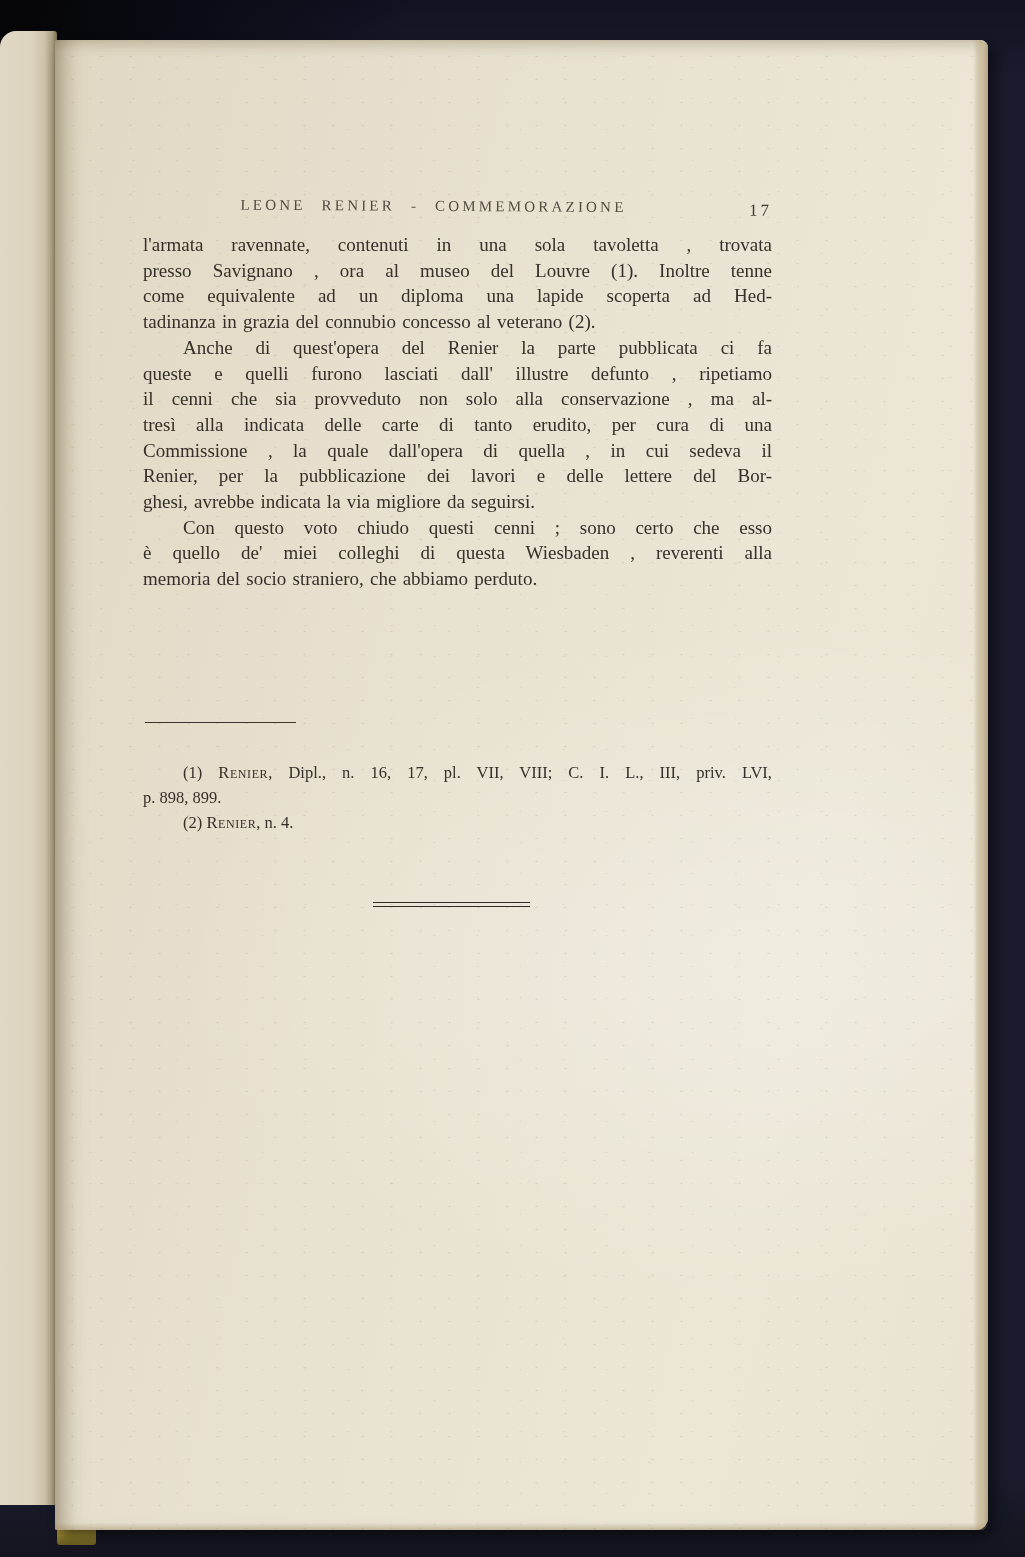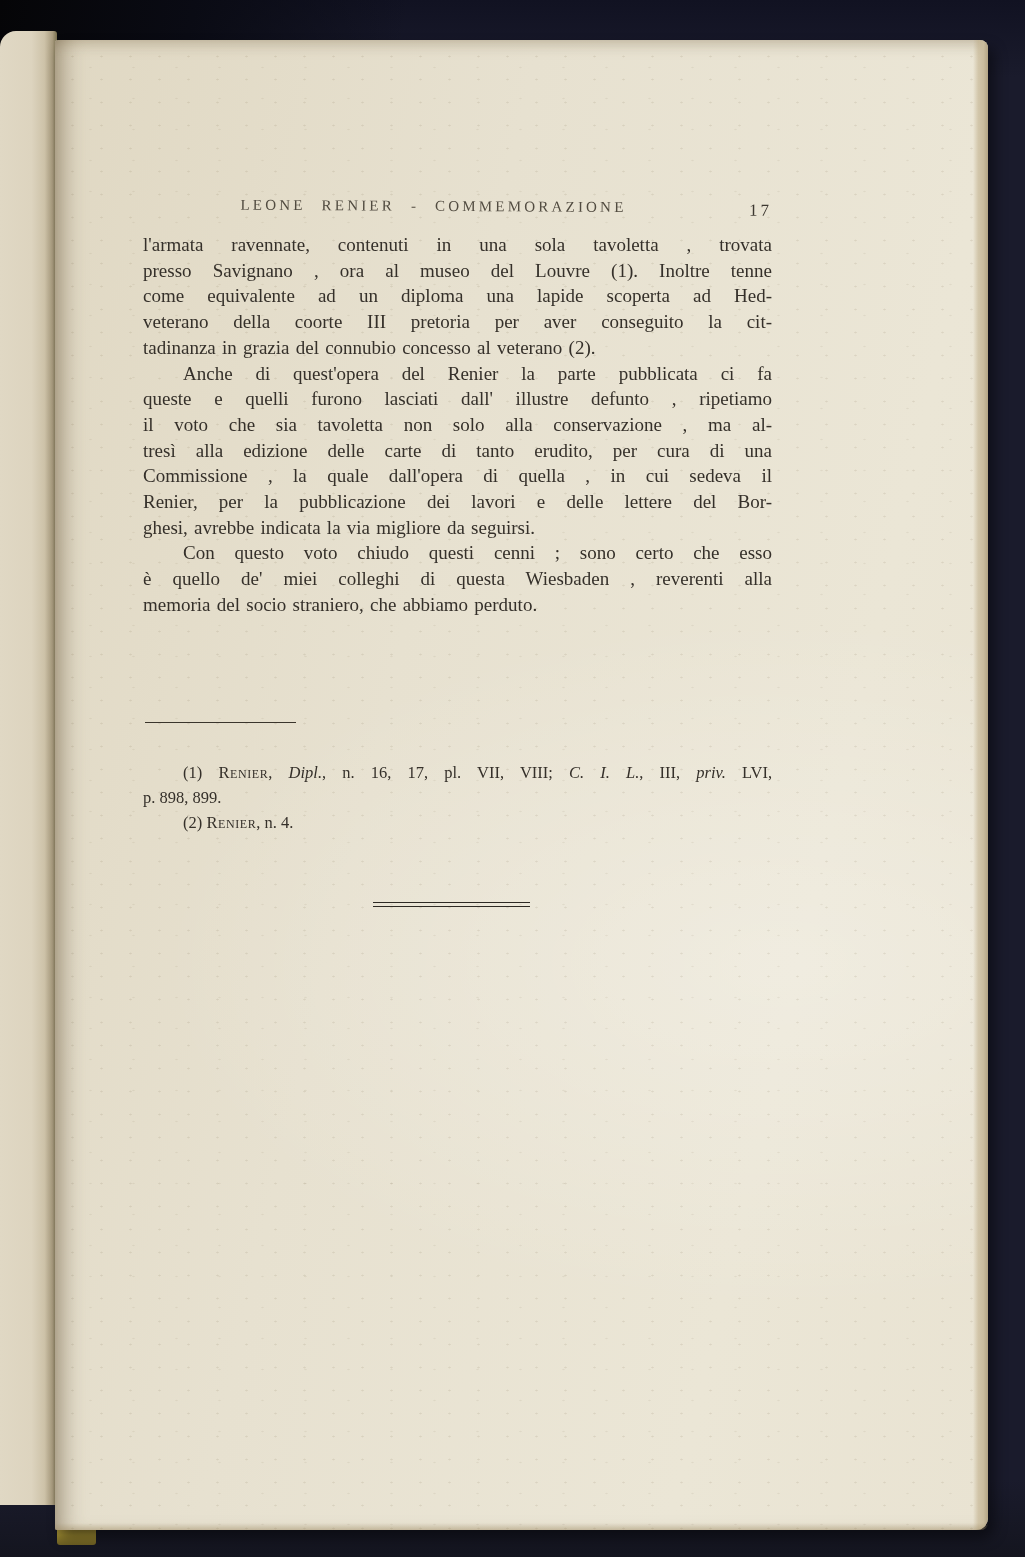--- a/index.html
+++ b/index.html
@@ -95,21 +95,21 @@
   .fn-sep{
     position:absolute;left:2px;top:682px;width:151px;height:0;
     border-top:1.7px solid #3a352c;
   }
   .footnotes{
     position:absolute;left:0;top:720px;width:629px;
     font-size:16.5px;line-height:25px;
   }
   .fnline{text-align:justify;text-align-last:left;}
   .fnline.just{text-align-last:justify;}
-  .it{font-style:italic;}
+  .it{}
   .sc{font-variant:small-caps;letter-spacing:.6px;}
   .end-rule{
     position:absolute;left:230px;top:862px;width:157px;height:2.6px;
     border-top:1.6px solid #2e2a24;
     border-bottom:1.6px solid #2e2a24;
   }
 </style>
 </head>
 <body style="--paper: #e8e2d1; --ink: #35302a; --header-ink: #514b40;">
 
@@ -125,26 +125,25 @@
     <div class="page-text">
       <div class="header-row">
         <h1 class="running-title">LEONE RENIER - COMMEMORAZIONE</h1>
         <span class="page-number">17</span>
       </div>
 
       <div class="body-text">
           <div class="bline just"><span>l'armata ravennate, contenuti in una sola tavoletta , trovata</span></div>
           <div class="bline just"><span>presso Savignano , ora al museo del Louvre (1). Inoltre tenne</span></div>
           <div class="bline just"><span>come equivalente ad un diploma una lapide scoperta ad Hed-</span></div>
-          <div class="bline just"><span>veterano della coorte III pretoria per aver conseguito la cit-</span></div>
           <div class="bline"><span>tadinanza in grazia del connubio concesso al veterano (2).</span></div>
           <div class="bline ind just"><span>Anche di quest'opera del Renier la parte pubblicata ci fa</span></div>
           <div class="bline just"><span>queste e quelli furono lasciati dall' illustre defunto , ripetiamo</span></div>
-          <div class="bline just"><span>il voto che sia tavoletta non solo alla conservazione , ma al-</span></div>
-          <div class="bline just"><span>tresì alla edizione delle carte di tanto erudito, per cura di una</span></div>
+          <div class="bline just"><span>il cenni che sia provveduto non solo alla conservazione , ma al-</span></div>
+          <div class="bline just"><span>tresì alla indicata delle carte di tanto erudito, per cura di una</span></div>
           <div class="bline just"><span>Commissione , la quale dall'opera di quella , in cui sedeva il</span></div>
           <div class="bline just"><span>Renier, per la pubblicazione dei lavori e delle lettere del Bor-</span></div>
           <div class="bline"><span>ghesi, avrebbe indicata la via migliore da seguirsi.</span></div>
           <div class="bline ind just"><span>Con questo voto chiudo questi cenni ; sono certo che esso</span></div>
           <div class="bline just"><span>è quello de' miei colleghi di questa Wiesbaden , reverenti alla</span></div>
           <div class="bline"><span>memoria del socio straniero, che abbiamo perduto.</span></div>
         </div>
 
       <div class="fn-sep"></div>
 

